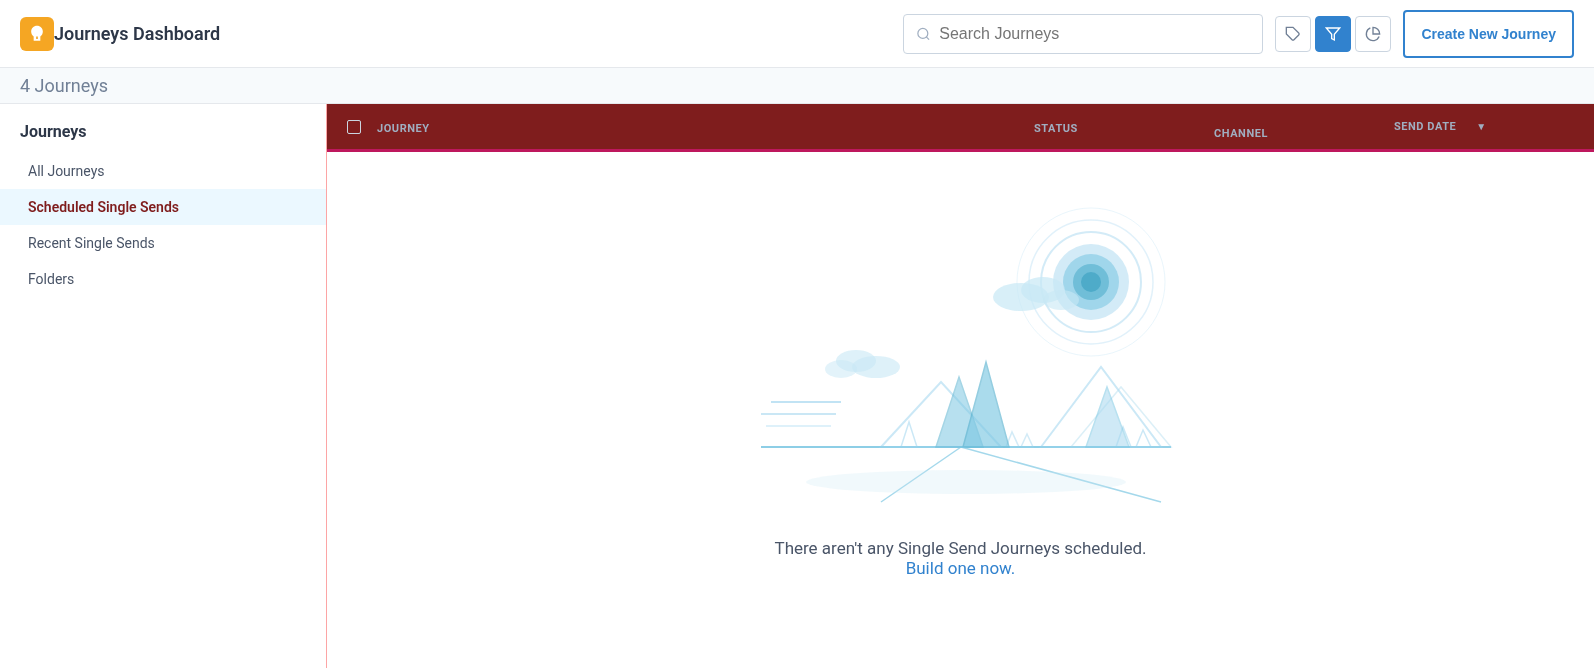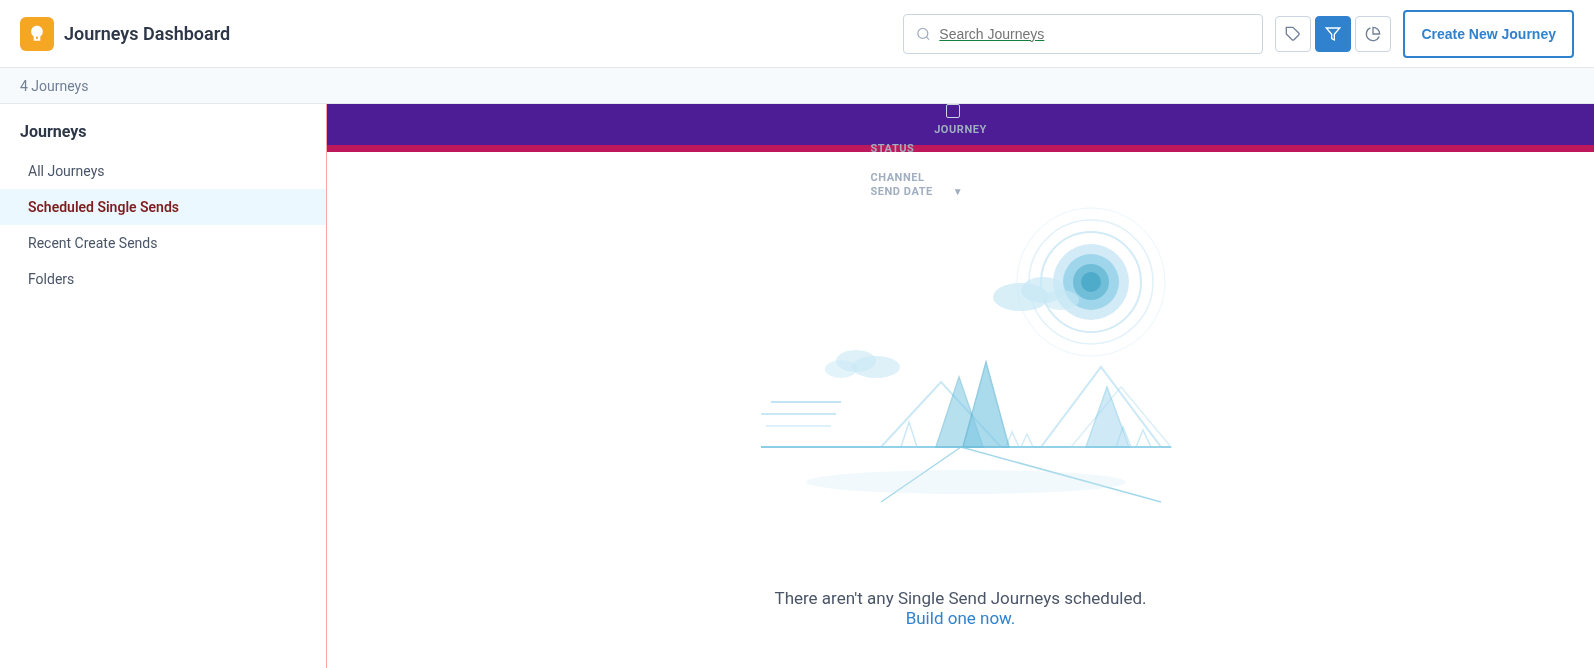--- a/index.html
+++ b/index.html
@@ -11,21 +11,20 @@
       align-items: center;
       padding: 0 20px;
       height: 68px;
       background: #fff;
       border-bottom: 1px solid #e5e8ec;
       gap: 12px;
     }
     .header-logo {
       display: flex;
       align-items: center;
-      gap: 10px;
     }
     .logo-icon {
       width: 34px;
       height: 34px;
       background: #f5a623;
       border-radius: 6px;
       display: flex;
       align-items: center;
       justify-content: center;
     }
@@ -43,25 +42,24 @@
       border: 1px solid #cbd5e0;
       border-radius: 4px;
       padding: 0 12px;
       height: 40px;
       width: 360px;
       gap: 8px;
     }
     .search-bar input {
       border: none;
       outline: none;
-      font-size: 14px;
-      color: #15803d;
+      font-size: 16px;
+      color: #4c1d95;
       width: 100%;
       background: transparent;
-      text-decoration: underline;
     }
     .search-icon-svg { color: #a0aec0; }
     .header-actions {
       display: flex;
       align-items: center;
       gap: 4px;
     }
     .icon-btn {
       width: 36px;
       height: 36px;
@@ -88,21 +86,21 @@
       font-weight: 600;
       padding: 0 16px;
       height: 48px;
       cursor: pointer;
       white-space: nowrap;
     }
 
     
     .sub-header {
       padding: 6px 20px;
-      font-size: 14px;
+      font-size: 18px;
       color: #718096;
       background: #f7fafc;
       border-bottom: 1px solid #e5e8ec;
       height: 36px;
       display: flex;
       align-items: center;
     }
 
     
     .layout {
@@ -140,25 +138,24 @@
       flex: 1;
       display: flex;
       flex-direction: column;
       overflow: hidden;
     }
 
     
     .table-header {
       display: flex;
       align-items: center;
-      border-bottom: 7px solid #be185d;
+      border-bottom: 3px solid #be185d;
       padding: 0 20px;
       height: 48px;
-      background: #4c1d95;
-      flex-direction: column;
+      background: #7f1d1d;
     }
     .col-checkbox { width: 30px; }
     .col-journey { flex: 1; }
     .col-status { width: 180px; }
     .col-channel { width: 180px; margin-top: 10px; }
     .col-senddate { width: 180px; }
     .col-header {
       font-size: 11px;
       font-weight: 700;
       color: #a0aec0;
@@ -177,21 +174,21 @@
       border: 1px solid #cbd5e0;
       border-radius: 2px;
     }
 
     
     .empty-state {
       flex: 1;
       display: flex;
       flex-direction: column;
       align-items: center;
-      justify-content: space-between;
+      justify-content: flex-start;
       padding: 40px;
       gap: 16px;
     }
     .empty-illustration {
       width: 520px;
       height: 330px;
     }
     .empty-text {
       font-size: 17px;
       color: #4a5568;
@@ -254,21 +251,21 @@
 
   <div class="sidebar">
     <div class="sidebar-heading">Journeys</div>
     <div class="sidebar-item">
       <span>All Journeys</span>
     </div>
     <div class="sidebar-item active">
       <span>Scheduled Single Sends</span>
     </div>
     <div class="sidebar-item">
-      <span>Recent Create Sends</span>
+      <span>Recent Single Sends</span>
     </div>
     <div class="sidebar-item">
       <span>Folders</span>
     </div>
   </div>
 
   <div class="main">
 
     <div class="table-header">
       <div class="col-checkbox">

